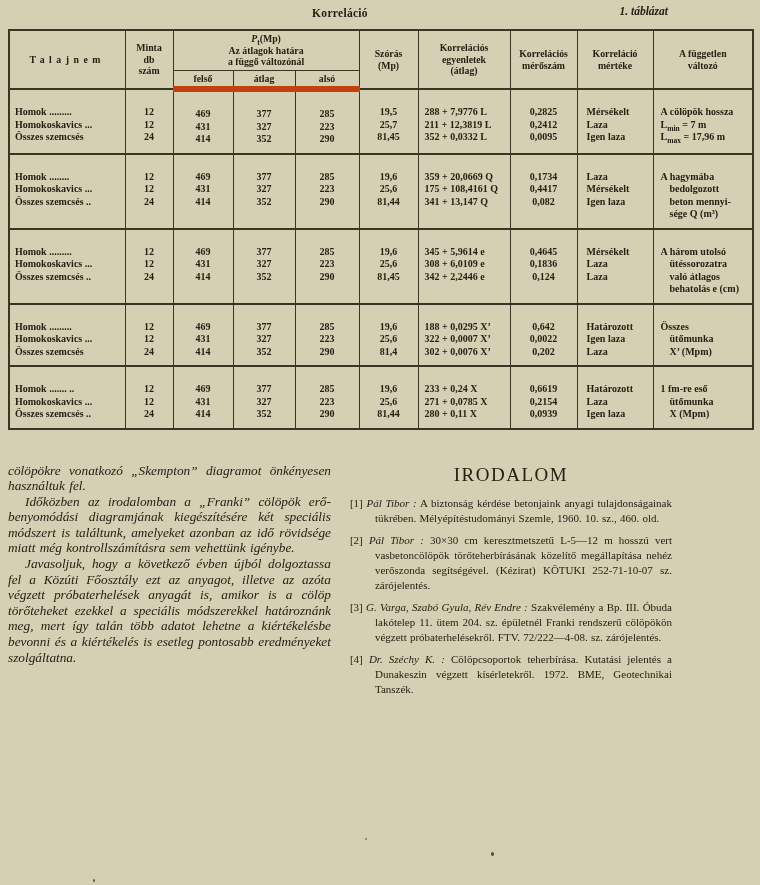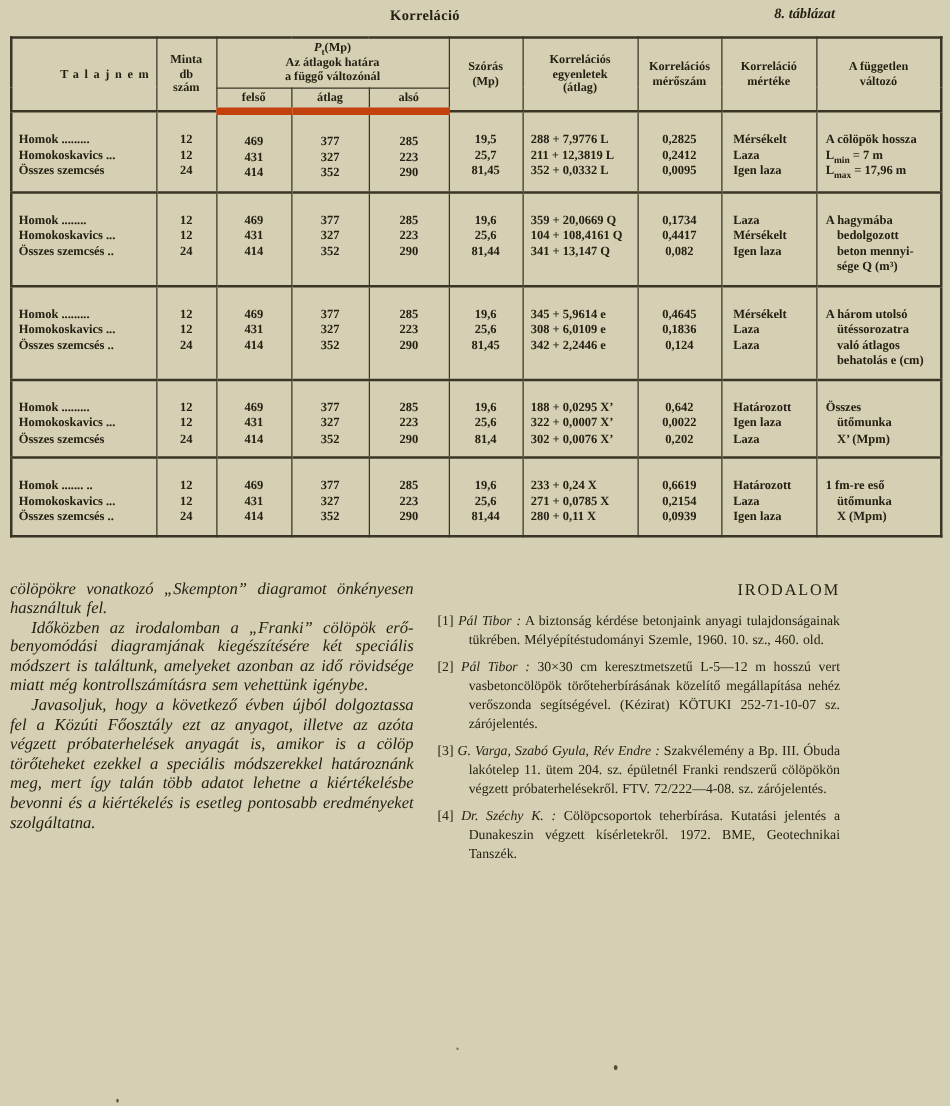--- a/index.html
+++ b/index.html
@@ -29,60 +29,60 @@
     font-weight:bold;
     font-size:10px;line-height:12.5px;
     padding:2px 3px;
     vertical-align:top;
     overflow:hidden;
   }
   thead th{
     vertical-align:middle;text-align:center;
     font-size:9.8px;line-height:11.5px;padding:2px 1px;
   }
-  thead .th-talajnem{letter-spacing:4.5px;text-align:right;}
+  thead .th-talajnem{letter-spacing:4.5px;}
   thead tr.sub th{border-bottom:6px solid #c2410c;}
   thead th[rowspan]{border-bottom:2px solid #3b3526;}
   tbody td{border-top:2px solid #3b3526;padding-top:16px;padding-bottom:7px;}
   .c-minta,.c-felso,.c-atlag,.c-also,.c-szoras,.c-meroszam{text-align:center;}
   .c-talajnem{padding-left:5px;}
   .c-egyenlet{padding-left:6px;}
   .c-merteke{padding-left:9px;}
   .c-fuggetlen{padding-left:7px;}
   .c-fuggetlen .ind2{padding-left:9px;}
   sub{font-size:7.5px;line-height:0;}
   .pt-symbol{font-style:italic;}
 
   
   .columns{display:flex;gap:19px;margin:33px 8px 0 8px;}
   .col-left{width:363px;font-size:13.3px;line-height:15.6px;text-align:justify;word-spacing:1px;}
   .col-left p{margin:0;font-style:italic;}
   p.ind{text-indent:17px;}
   .col-right{width:362px;}
-  .biblio-heading{text-align:right;font-size:13px;letter-spacing:1.5px;margin:1px 0 10px 0;}
+  .biblio-heading{text-align:center;font-size:19px;letter-spacing:1.5px;margin:1px 0 10px 0;}
   .ref{
     font-size:11px;line-height:15px;text-align:justify;
     padding-left:25px;text-indent:-25px;margin-bottom:7px;word-spacing:.5px;
   }
   .ref-authors{font-style:italic;}
 
   
   .speck{position:absolute;background:#383220;border-radius:50%;}
   .speck.s1{left:365px;top:838px;width:2px;height:2px;opacity:.55;}
   .speck.s2{left:491px;top:852px;width:3px;height:4px;opacity:.85;}
   .speck.s3{left:93px;top:879px;width:2px;height:3px;opacity:.8;}
 </style>
 </head>
 <body>
 
 <div class="page">
 
   <div class="caption-row">
     <div class="tbl-title">Korreláció</div>
-    <div class="tbl-num">8. táblázat</div>
+    <div class="tbl-num">1. táblázat</div>
   </div>
 
   <table>
     <colgroup>
       <col style="width:116px">
         <col style="width:48px">
         <col style="width:60px">
         <col style="width:62px">
         <col style="width:64px">
       <col style="width:59px">
@@ -211,21 +211,21 @@
             <div>223</div>
             <div>290</div>
           </td>
           <td class="c-szoras">
             <div>19,6</div>
             <div>25,6</div>
             <div>81,44</div>
           </td>
           <td class="c-egyenlet">
             <div>359 + 20,0669 Q</div>
-            <div>104 + 108,4161 Q</div>
+            <div>175 + 108,4161 Q</div>
             <div>341 + 13,147 Q</div>
           </td>
           <td class="c-meroszam">
             <div>0,1734</div>
             <div>0,4417</div>
             <div>0,082</div>
           </td>
           <td class="c-merteke">
             <div>Laza</div>
             <div>Mérsékelt</div>

